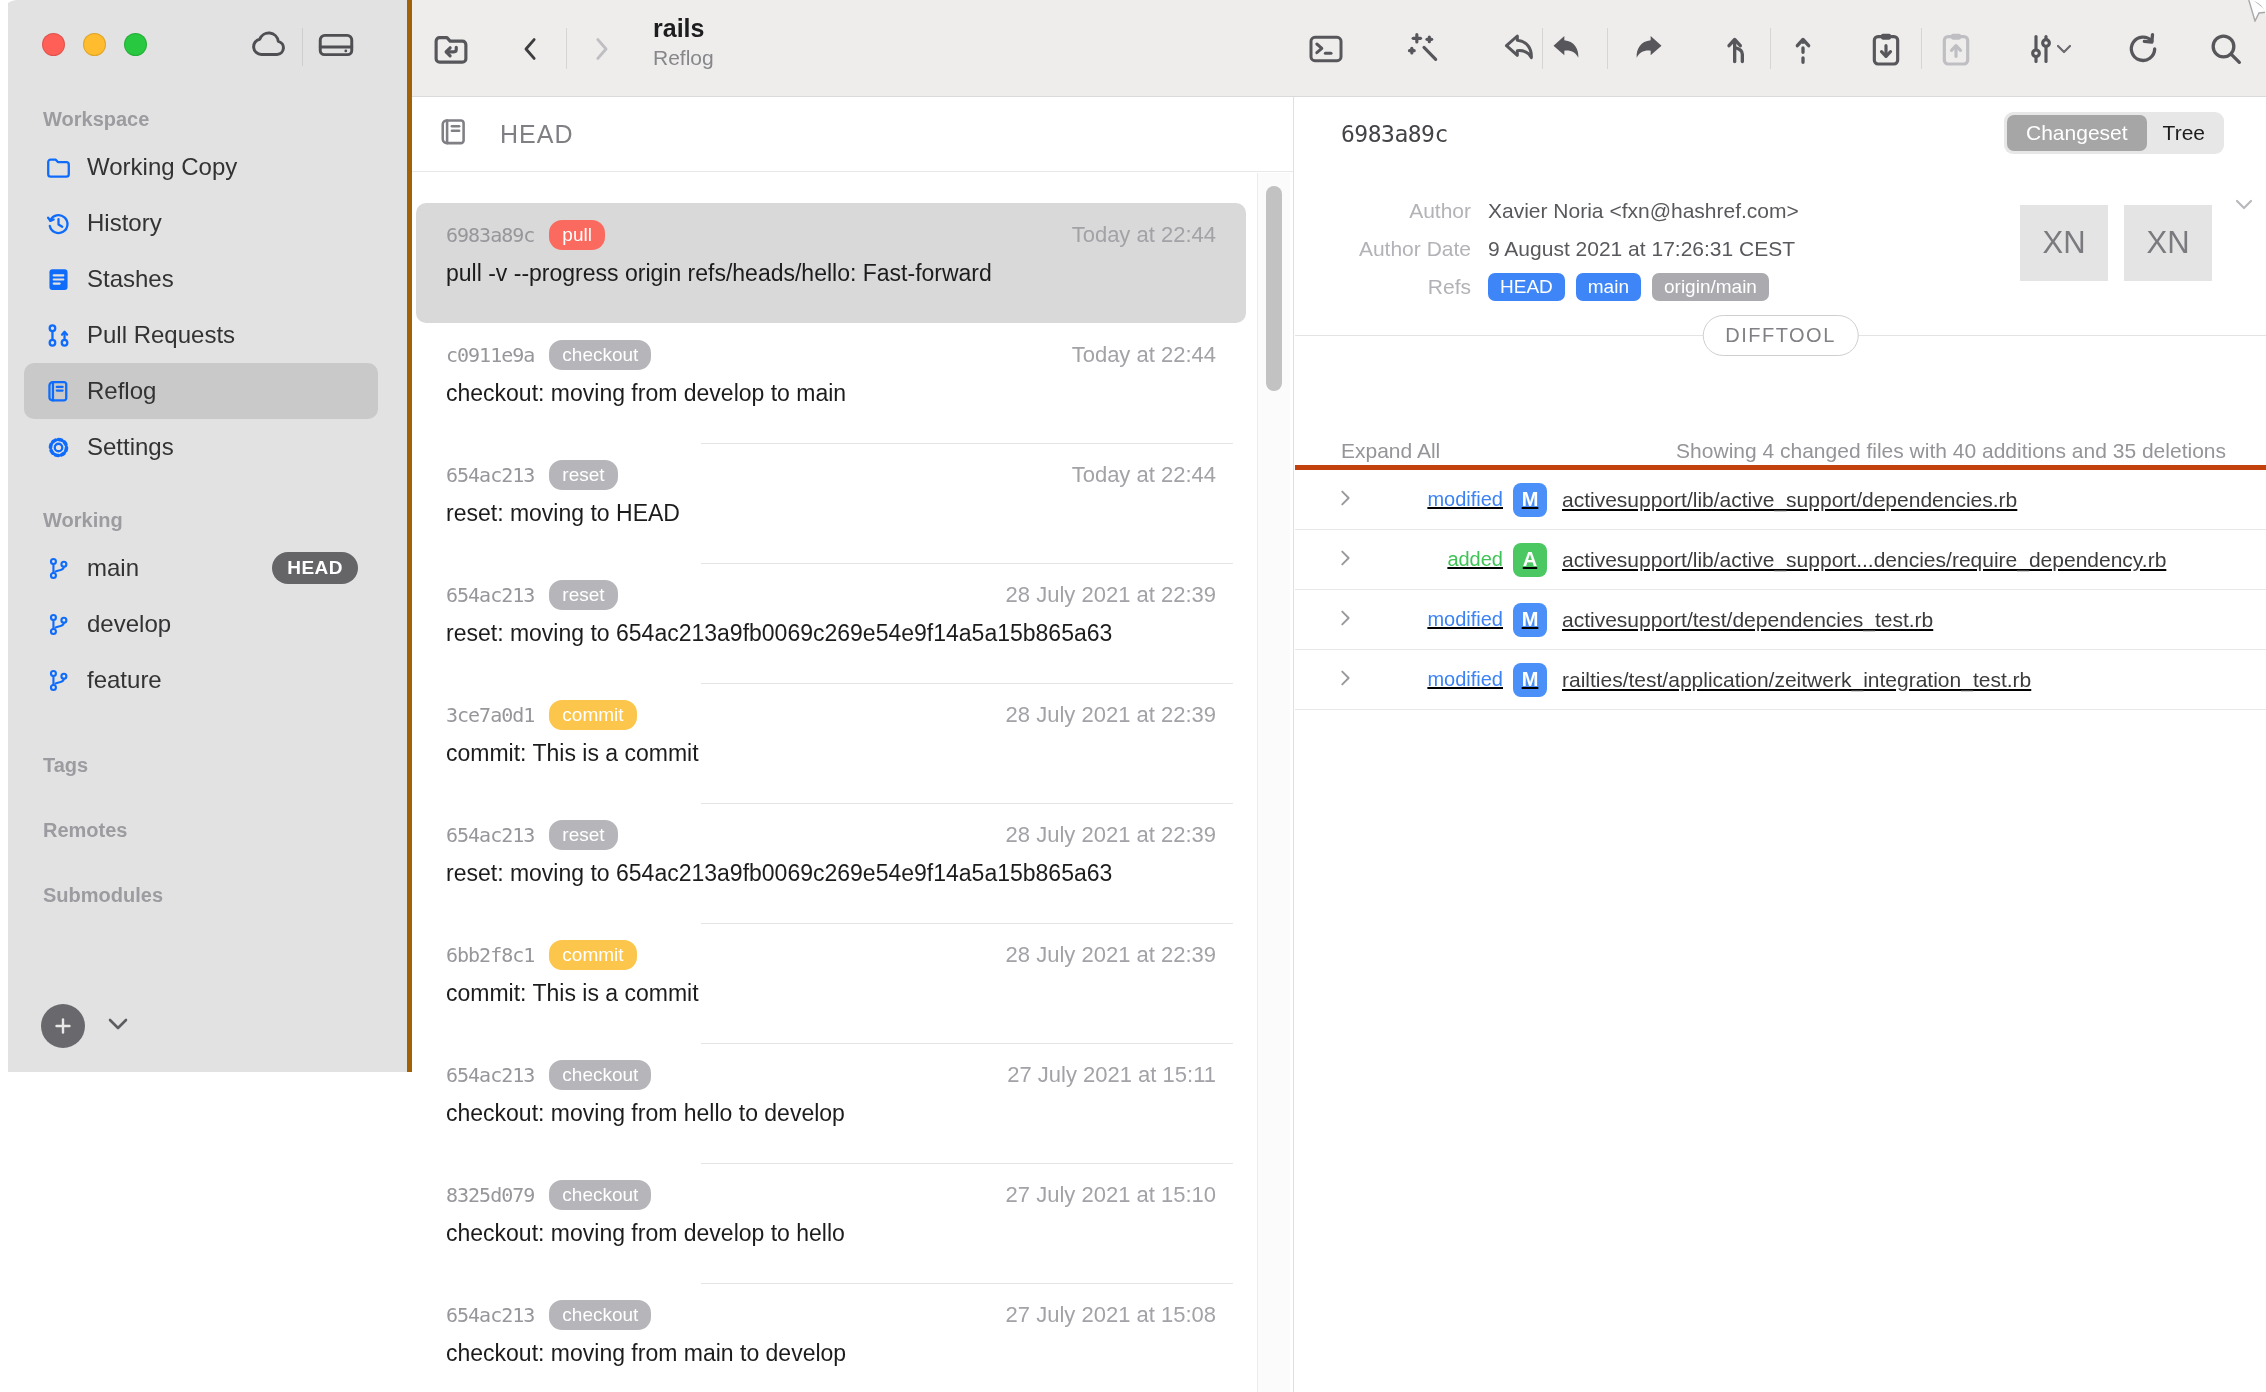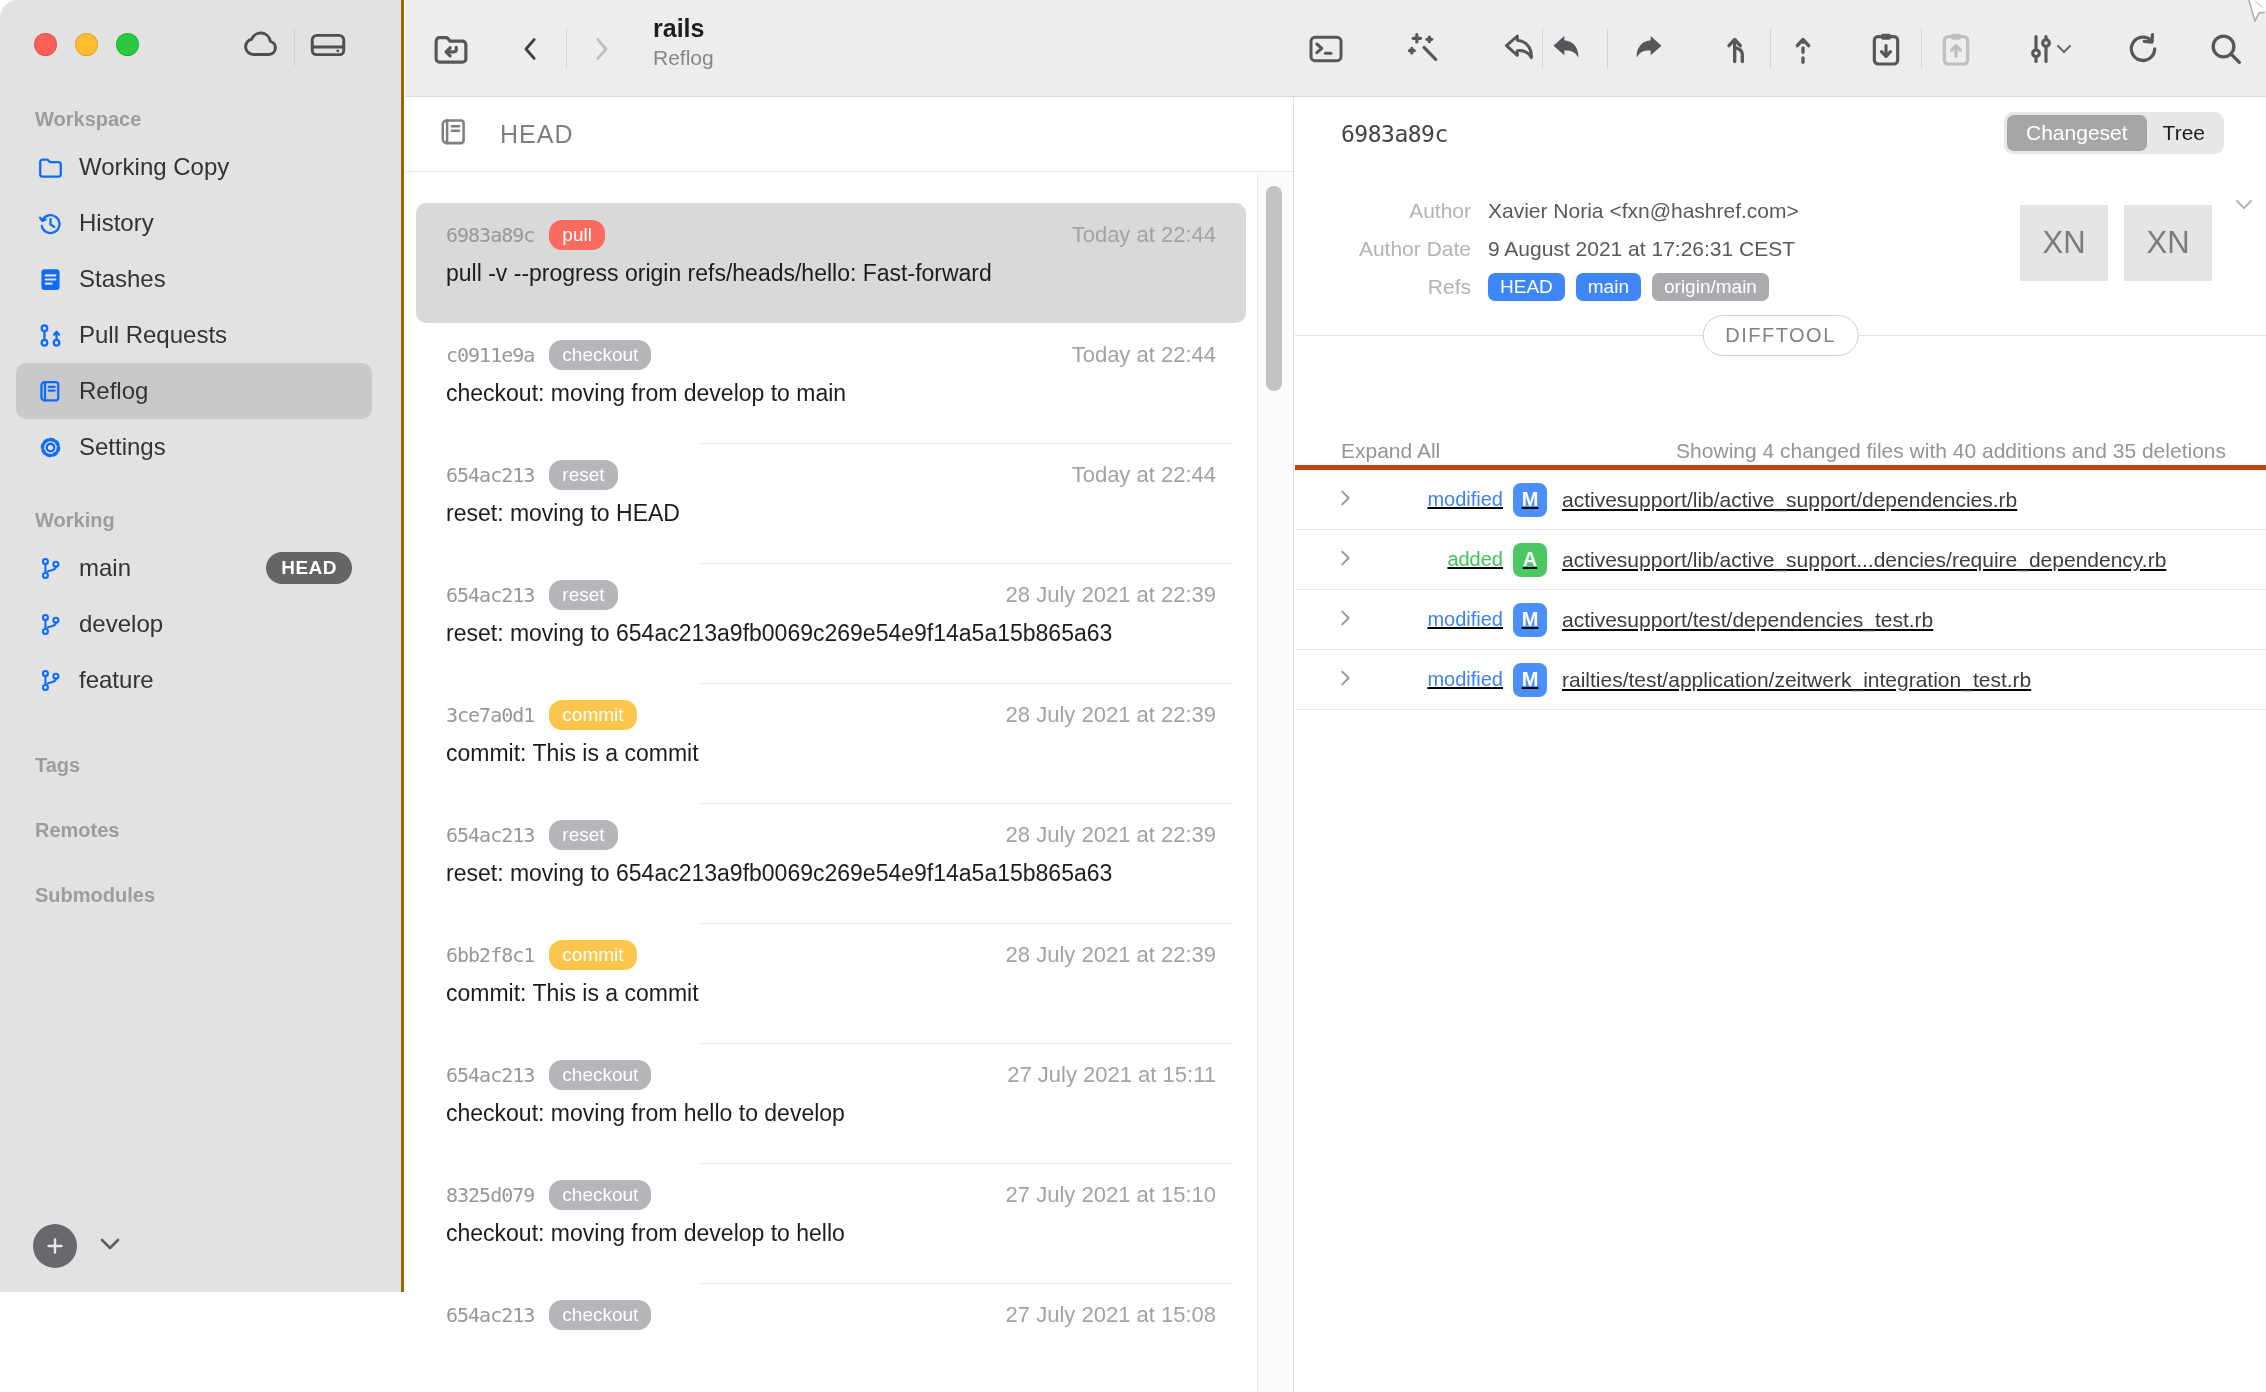--- a/index.html
+++ b/index.html
@@ -2,22 +2,22 @@
 <html><head>
 <meta charset="utf-8">
 <style>
   * { margin:0; padding:0; box-sizing:border-box; }
   html,body { width:2266px; height:1392px; overflow:hidden; background:#fff;
     font-family:"Liberation Sans", "DejaVu Sans", sans-serif; }
   .window { position:relative; width:2266px; height:1392px; background:#fff;
     border-radius:18px 18px 0 0; overflow:hidden; }
 
   
-  .sidebar { position:absolute; left:0; top:0; width:404px; height:1292px;
-    background:#e3e2e2; border-right:3px solid #a16207; z-index:3; }
+  .sidebar { position:absolute; left:8px; top:0; width:404px; height:1072px;
+    background:#e3e2e2; border-right:5px solid #a16207; z-index:3; }
   .traffic { position:absolute; top:33px; left:34px; display:flex; gap:18px; }
   .traffic span { width:23px; height:23px; border-radius:50%; display:block; }
   .tl-red    { background:#ff5f57; border:1px solid rgba(0,0,0,.12); }
   .tl-yellow { background:#febc2e; border:1px solid rgba(0,0,0,.12); }
   .tl-green  { background:#28c840; border:1px solid rgba(0,0,0,.12); }
   .side-top-icons { position:absolute; top:24px; left:240px; display:flex; align-items:center; }
   .side-top-icons .sep { width:1px; height:38px; background:#cfcece; margin:0 12px; }
   .side-top-icons svg { color:#4f4f53; }
 
   .side-content { position:absolute; top:98px; left:0; right:0; }
@@ -477,20 +477,21 @@
             <span class="edate">27 July 2021 at 15:10</span>
           </div>
           <div class="msg">checkout: moving from develop to hello</div>
         </div>
         <div class="entry" data-selected="false" data-divider="true">
           <div class="entry-top">
             <span class="hash">654ac213</span>
             <span class="tag" data-variant="neutral">checkout</span>
             <span class="edate">27 July 2021 at 15:08</span>
           </div>
+          <div class="msg">checkout: moving from main to develop</div>
         </div>
       </div>
 
     <div class="mid-scroll">
       <div class="mid-thumb"></div>
     </div>
   </main>
 
   <section class="detail">
     <div class="d-hash">6983a89c</div>

